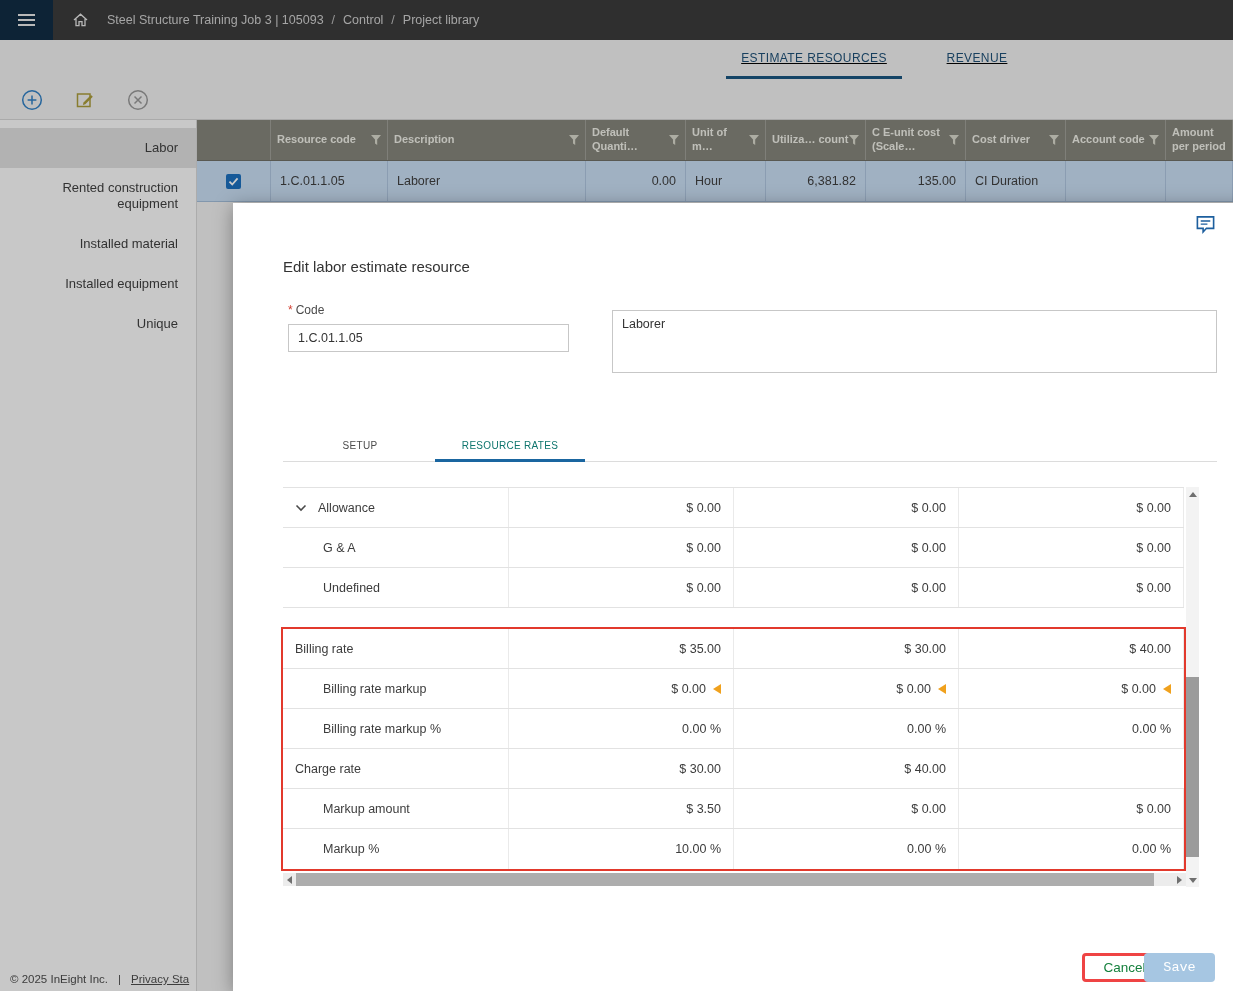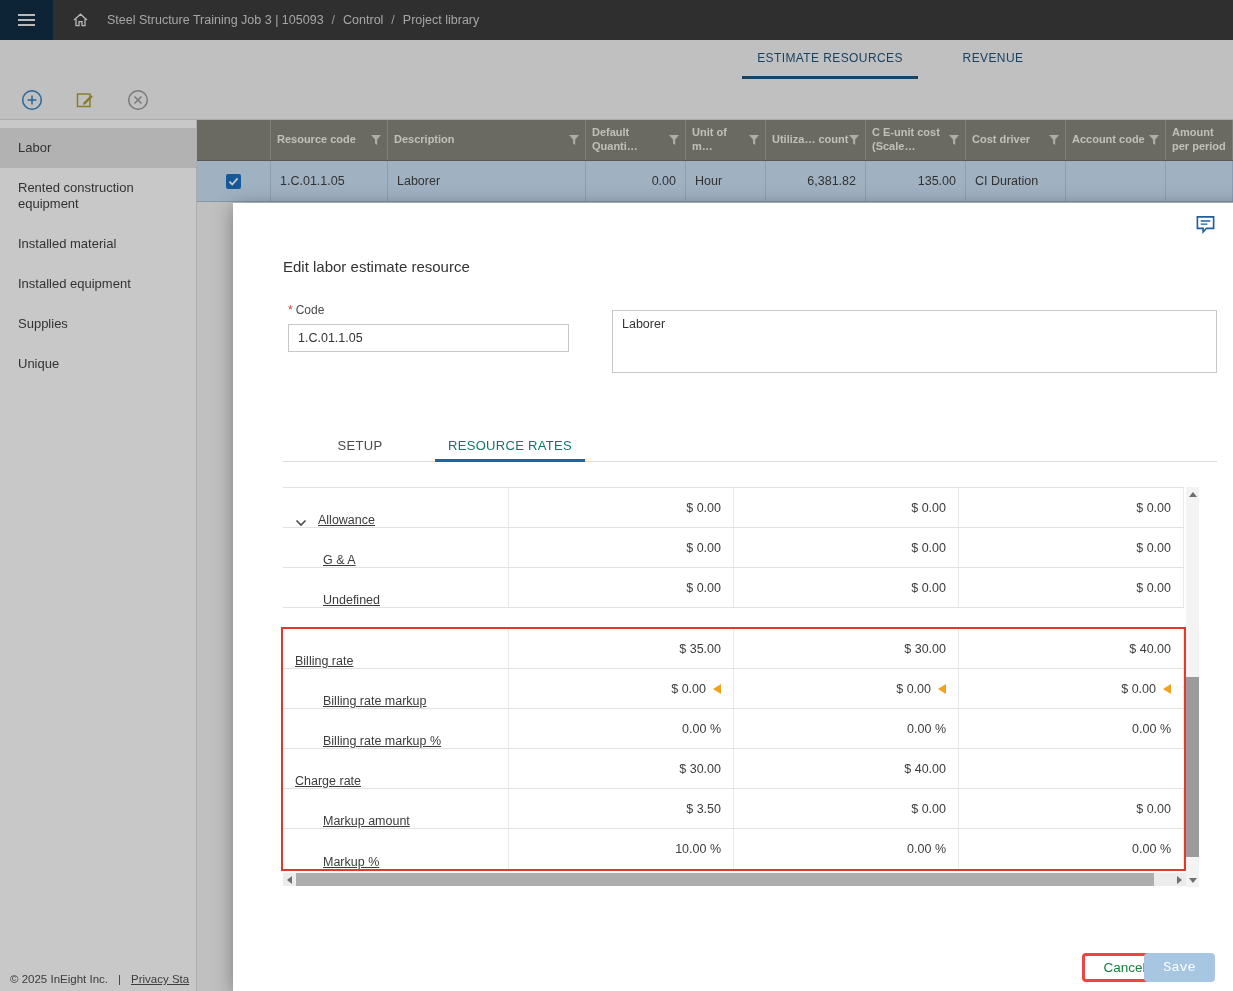--- a/index.html
+++ b/index.html
@@ -8,31 +8,31 @@
 
   
   .topbar { position:absolute; top:0; left:0; width:100%; height:40px; background:#3a3a3a; display:flex; align-items:center; z-index:1; }
   .menu-btn { width:53px; height:40px; background:#0e2a42; border:none; display:flex; align-items:center; justify-content:center; cursor:pointer; }
   .hamburger i { display:block; width:17px; height:2px; background:#e8e8e8; margin:3px 0; }
   .home-btn { width:38px; height:40px; background:transparent; border:none; margin-left:8px; display:flex; align-items:center; justify-content:center; cursor:pointer; }
   .breadcrumb { color:#cfcfcf; font-size:12.5px; margin-left:8px; display:flex; gap:8px; align-items:center; }
   .breadcrumb .sep { color:#bdbdbd; }
 
   
-  .page-tabs { position:absolute; top:40px; left:742px; height:39px; display:flex; z-index:1; }
+  .page-tabs { position:absolute; top:40px; left:726px; height:39px; display:flex; z-index:1;text-decoration:underline; }
   .page-tab { width:176px; text-align:center; line-height:37px; font-size:12px; letter-spacing:.4px; color:#1d4f76; cursor:pointer; }
   .page-tab.t2 { width:150px; }
   .page-tab.active { border-bottom:3px solid #17547f; }
 
   
   .toolbar { position:absolute; top:80px; left:0; width:100%; height:40px; display:flex; align-items:center; padding-left:20px; gap:29px; border-bottom:1px solid #d6d6d6; z-index:1; }
   .tb-btn { background:none; border:none; width:24px; height:24px; display:flex; align-items:center; justify-content:center; cursor:pointer; }
 
   
-  .sidebar { position:absolute; top:120px; left:0; width:197px; height:871px; background:#fbfbfb; border-right:1px solid #d8d8d8; padding-top:8px; z-index:1; }
+  .sidebar { position:absolute; top:120px; left:0; width:197px; height:871px; background:#fbfbfb; border-right:1px solid #d8d8d8; padding-top:8px; z-index:1;text-align:right; }
   .side-item { padding:12px 18px; font-size:13px; color:#3e3e3e; line-height:16px; cursor:pointer; }
   .side-item.selected { background:#e0e0e0; }
 
   
   .grid-header { position:absolute; top:120px; left:197px; width:1036px; height:41px; background:#84847a; border-bottom:1px solid #6f6f66; display:flex; z-index:1; }
   .gh-cell { display:flex; align-items:center; padding:3px 6px; border-right:1px solid rgba(255,255,255,.22); }
   .gh-label { flex:1; font-size:11px; line-height:1.25; color:#f0f0e8; font-weight:bold; }
   .funnel { width:10px; height:10px; flex:0 0 10px; background:#d9d9cd; clip-path:polygon(0 0,100% 0,62% 45%,62% 100%,40% 86%,40% 45%); }
   .grid-row { position:absolute; top:161px; left:197px; width:1036px; height:41px; background:#c9def4; border-bottom:1px solid #a3bdd9; display:flex; z-index:1; cursor:pointer; }
   .gr-cell { display:flex; align-items:center; padding:0 9px; border-right:1px solid #aec5e0; font-size:12.5px; color:#3d3d3d; overflow:hidden; }
@@ -56,28 +56,28 @@
   .fg-code { left:55px; width:281px; }
   .fg-desc { left:379px; width:605px; }
   .fg-head { display:flex; justify-content:space-between; align-items:baseline; }
   .flabel { font-size:12px; color:#4a4a4a; }
   .req { color:#d23f31; margin-right:3px; }
   .fcount { font-size:12px; color:#555; }
   .f-input { margin-top:7px; width:100%; height:28px; border:1px solid #c7c7c7; font-size:12.5px; color:#333; padding:0 9px; font-family:"Liberation Sans",sans-serif; background:#fff; }
   .f-textarea { margin-top:7px; width:100%; height:63px; border:1px solid #c7c7c7; font-size:12.5px; color:#333; padding:6px 9px; resize:none; font-family:"Liberation Sans",sans-serif; background:#fff; display:block; }
 
   .m-tabs { position:absolute; left:50px; top:227px; width:934px; height:32px; border-bottom:1px solid #dcdcdc; display:flex; padding-left:2px; }
-  .mtab { width:150px; text-align:center; line-height:31px; font-size:13px; letter-spacing:.3px; color:#4b4b4b; cursor:pointer; height:32px; }
+  .mtab { width:150px; text-align:center; line-height:31px; font-size:10px; letter-spacing:.3px; color:#4b4b4b; cursor:pointer; height:32px; }
   .mtab.active { color:#0f766e; border-bottom:3px solid #1a66a0; }
 
   
   .rates { position:absolute; left:50px; top:284px; width:901px; }
   .rt-group1 { border-top:1px solid #e2e2e2; }
   .rt-row { display:flex; height:40px; border-bottom:1px solid #e2e2e2; background:#fff; }
-  .rt-label { width:226px; display:flex; align-items:flex-end; font-size:12.5px; color:#3c3c3c; border-right:1px solid #eaeaea;text-decoration:underline; }
+  .rt-label { width:226px; display:flex; align-items:center; font-size:12.5px; color:#3c3c3c; border-right:1px solid #eaeaea; }
   .lvl0 { padding-left:12px; } .lvl1 { padding-left:40px; }
   .chev { margin-right:11px; display:flex; cursor:pointer; }
   .rt-val { width:225px; display:flex; align-items:center; justify-content:flex-end; padding-right:12px; font-size:12.5px; color:#3c3c3c; border-right:1px solid #eaeaea; cursor:text; }
   .tri { width:0; height:0; border-top:5px solid transparent; border-bottom:5px solid transparent; border-right:8px solid #f0a11d; margin-left:7px; }
   .rt-group2 { border:2px solid #e2392c; margin-top:19px; position:relative; left:-2px; width:905px; }
   .rt-group2 .rt-row:last-child { border-bottom:none; }
 
   
   .vsb { position:absolute; left:953px; top:284px; width:13px; height:400px; background:#f3f3f3; }
   .vsb-btn { position:absolute; left:0; width:13px; height:14px; display:flex; align-items:center; justify-content:center; cursor:pointer; }
@@ -147,21 +147,20 @@
           <path d="M7.5 7.5l7 7M14.5 7.5l-7 7" stroke="#989898" stroke-width="1.5"></path>
         </svg>
     </button>
   </div>
 
   <aside class="sidebar">
     <div class="side-item selected">Labor</div>
     <div class="side-item">Rented construction equipment</div>
     <div class="side-item">Installed material</div>
     <div class="side-item">Installed equipment</div>
-    <div class="side-item">Supplies</div>
     <div class="side-item">Unique</div>
   </aside>
 
   <div class="grid-header">
     <div class="gh-cell c0"></div>
     <div class="gh-cell c1">
       <span class="gh-label">Resource code</span>
       <span class="funnel"></span>
     </div>
     <div class="gh-cell c2">

